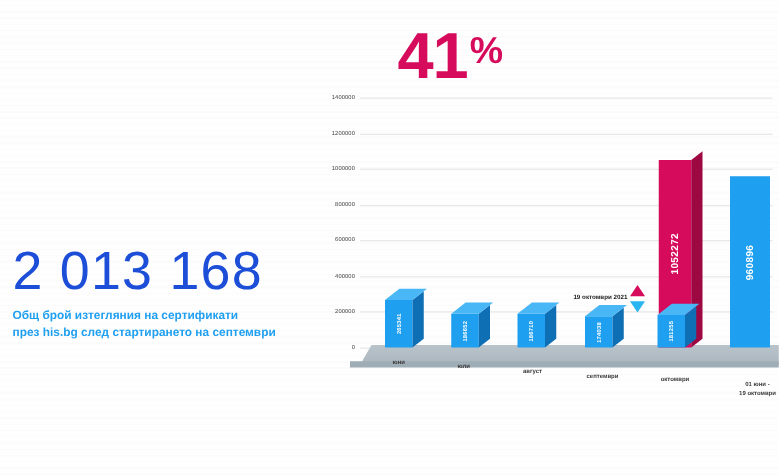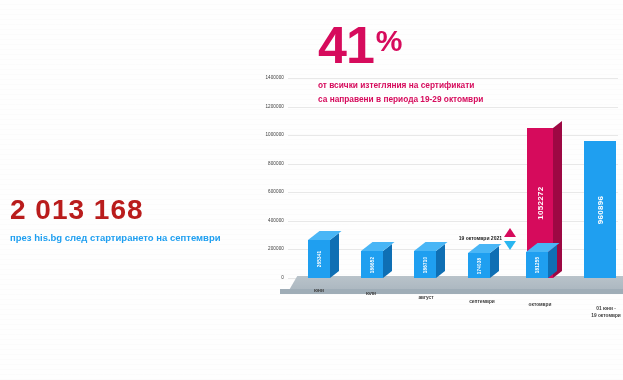--- a/index.html
+++ b/index.html
@@ -15,21 +15,21 @@
   #texture{
     position:absolute;inset:0;
     background:
       repeating-linear-gradient(0deg, rgba(0,0,0,0.012) 0px, rgba(0,0,0,0.012) 1px, rgba(0,0,0,0) 1px, rgba(0,0,0,0) 5px);
     pointer-events:none;
   }
 
   
   #left-block{position:absolute;left:10px;top:196px;width:240px;}
   #big-number{
-    font-size:28px;font-weight:bold;color:#b91c1c;
+    font-size:43px;font-weight:normal;color:#1d4ed8;
     letter-spacing:1px;line-height:1;white-space:nowrap;
   }
   #left-caption{
     margin-top:7px;font-size:9.5px;font-weight:bold;color:#1f9ff0;
     line-height:1.5;
   }
 
   
   #chart{position:absolute;left:248px;top:70px;width:375px;height:240px;}
 
@@ -124,20 +124,21 @@
 </style>
 </head>
 <body>
 
 <div id="page">
   <div id="texture"></div>
 
   <div id="left-block">
     <div id="big-number">2 013 168</div>
     <div id="left-caption">
+      <div>Общ брой изтегляния на сертификати</div>
       <div>през his.bg след стартирането на септември</div>
     </div>
   </div>
 
   <div id="chart">
     <div id="plot">
 
       <div class="gridline" style="top:0px;"></div>
       <div class="ytick" style="top:0px;">1400000</div>
       <div class="gridline" style="top:28.57px;"></div>
@@ -209,24 +210,20 @@
       <div class="xlabel" style="left:110px;top:217px;width:56px;">август</div>
       <div class="xlabel" style="left:160px;top:221px;width:68px;">септември</div>
       <div class="xlabel" style="left:222px;top:224px;width:60px;">октомври</div>
       <div class="xlabel" style="left:288px;top:228px;width:60px;">01 юни -<br>19 октомври</div>
 
     </div>
   </div>
 
   <div id="callout">
     <div id="pct"><span>41</span><span class="sym">%</span></div>
-    <div id="callout-text">
-      <div>от всички изтегляния на сертификати</div>
-      <div>са направени в периода 19-29 октомври</div>
-    </div>
   </div>
 
   <div id="annotation">
     <div id="annotation-label">19 октомври 2021</div>
     <div class="tri tri-up"></div>
     <div class="tri tri-down"></div>
   </div>
 
 </div>
 

